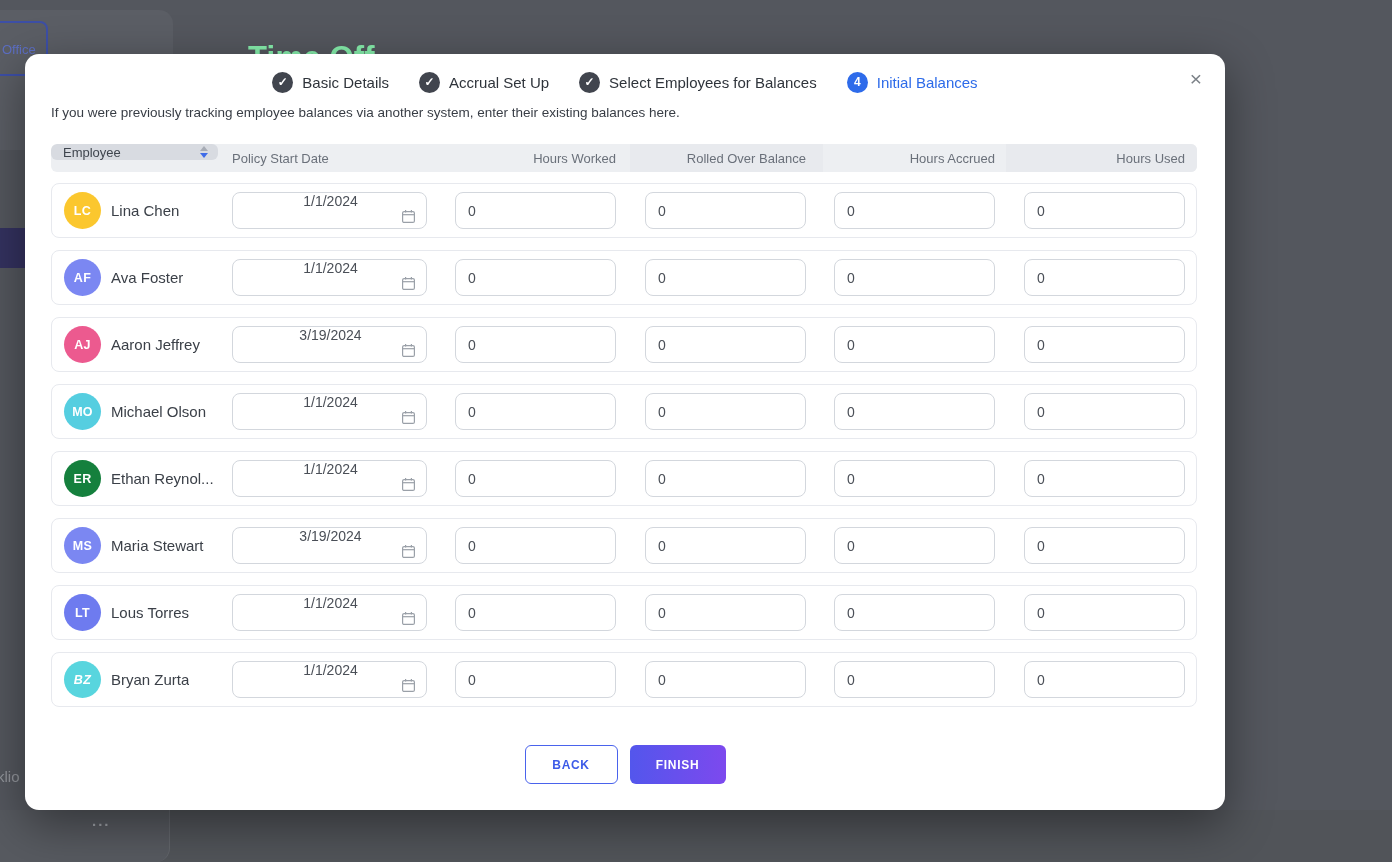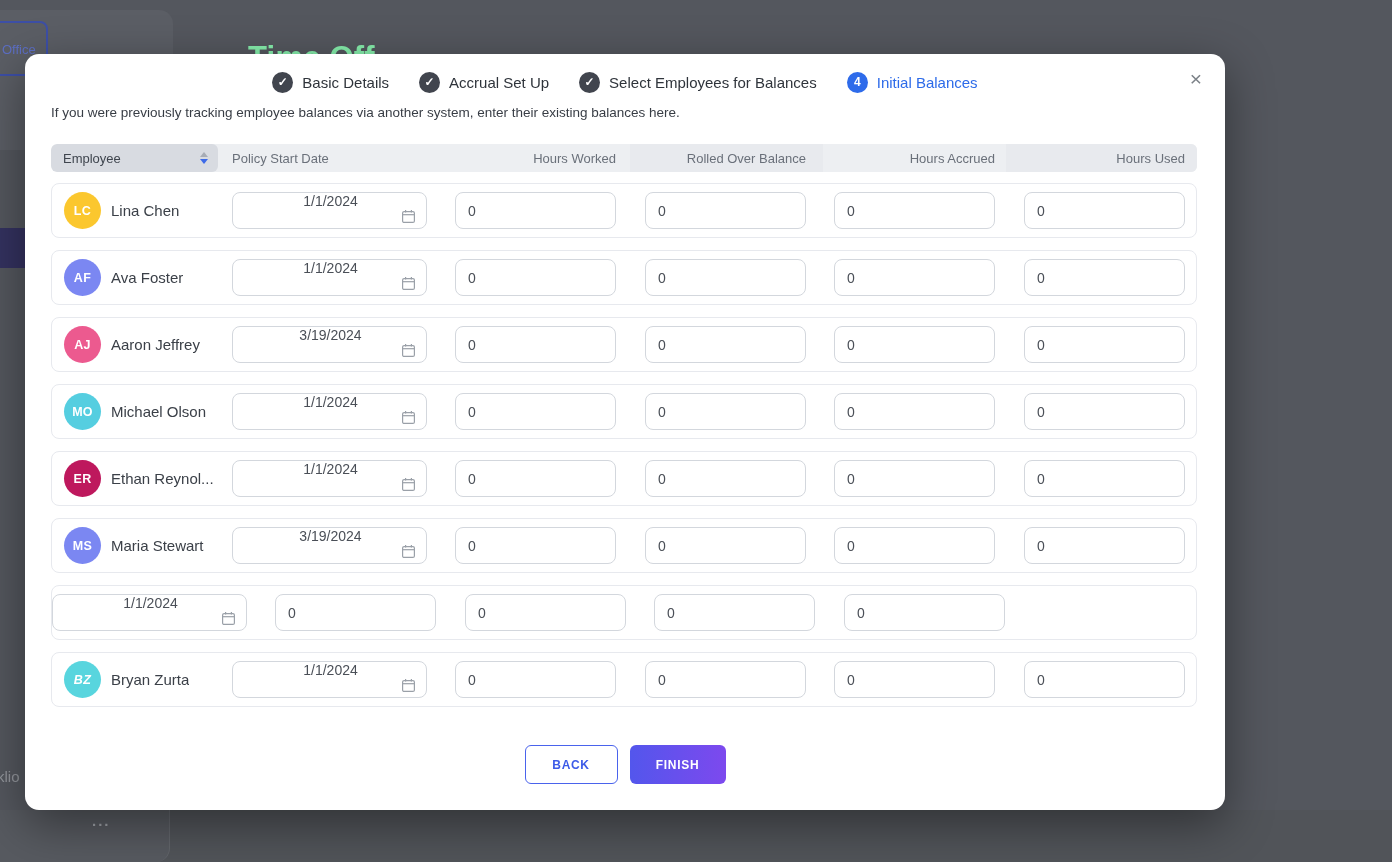--- a/index.html
+++ b/index.html
@@ -29,21 +29,21 @@
 
   .desc { position:absolute; top:51px; left:26px; font-size:13.5px; color:#383D45; }
 
   
   .thead { position:absolute; top:90px; left:26px; width:1146px; height:28px; background:#EDEFF2; border-radius:6px; overflow:hidden; }
   .band { position:absolute; top:0; bottom:0; background:#E8EAEE; }
   .band-b { left:579px; width:193px; }
   .band-d { left:955px; width:191px; }
   .head-cells { position:relative; display:flex; align-items:center; height:100%; font-size:13px; color:#6A707A; }
   .hc-emp { width:181px; height:28px; }
-  .emp-pill { width:167px; height:28px; background:#D8DBE1; border-radius:6px; display:flex; align-items:center; padding:0 10px 0 12px; color:#3F454E; cursor:pointer; }
+  .emp-pill { width:167px; height:16px; background:#D8DBE1; border-radius:6px; display:flex; align-items:center; padding:0 10px 0 12px; color:#3F454E; cursor:pointer; }
   .sort { margin-left:auto; display:flex; flex-direction:column; align-items:center; gap:2px; }
   .chev { width:0; height:0; border-left:4px solid transparent; border-right:4px solid transparent; }
   .chev-up { border-bottom:5px solid #A7ACB5; }
   .chev-down { border-top:5px solid #3E6BE8; }
   .hc-date { width:195px; }
   .hc-n { width:161px; text-align:right; }
   .m28 { margin-left:28px; } .m29 { margin-left:29px; }
 
   
   .rows { position:absolute; top:129px; left:26px; width:1146px; }
@@ -204,21 +204,21 @@
       </span>
     </div>
     <input class="num-input m28" value="0" style="">
     <input class="num-input m29" value="0" style="">
     <input class="num-input m28" value="0" style="">
     <input class="num-input m29" value="0" style="">
   </div>
 
   <div class="row">
     <div class="cell-emp">
-      <div class="avatar" style="background: #be185d;">ER</div>
+      <div class="avatar" style="background: #15803d;">ER</div>
       <div class="name">Ethan Reynol...</div>
     </div>
     <div class="date-field">
       <span>1/1/2024</span>
       <span class="cal">
         <svg width="15" height="15" viewBox="0 0 15 15">
           <rect x="1.6" y="2.6" width="11.8" height="10.8" rx="1.5" fill="none" stroke="#9AA0A8" stroke-width="1.2"></rect>
           <line x1="1.6" y1="5.7" x2="13.4" y2="5.7" stroke="#9AA0A8" stroke-width="1.2"></line>
           <line x1="4.6" y1="1" x2="4.6" y2="3.6" stroke="#9AA0A8" stroke-width="1.2"></line>
           <line x1="10.4" y1="1" x2="10.4" y2="3.6" stroke="#9AA0A8" stroke-width="1.2"></line>
@@ -247,20 +247,24 @@
         </svg>
       </span>
     </div>
     <input class="num-input m28" value="0" style="">
     <input class="num-input m29" value="0" style="">
     <input class="num-input m28" value="0" style="">
     <input class="num-input m29" value="0" style="">
   </div>
 
   <div class="row">
+    <div class="cell-emp">
+      <div class="avatar" style="background: rgb(110, 123, 239);">LT</div>
+      <div class="name">Lous Torres</div>
+    </div>
     <div class="date-field">
       <span>1/1/2024</span>
       <span class="cal">
         <svg width="15" height="15" viewBox="0 0 15 15">
           <rect x="1.6" y="2.6" width="11.8" height="10.8" rx="1.5" fill="none" stroke="#9AA0A8" stroke-width="1.2"></rect>
           <line x1="1.6" y1="5.7" x2="13.4" y2="5.7" stroke="#9AA0A8" stroke-width="1.2"></line>
           <line x1="4.6" y1="1" x2="4.6" y2="3.6" stroke="#9AA0A8" stroke-width="1.2"></line>
           <line x1="10.4" y1="1" x2="10.4" y2="3.6" stroke="#9AA0A8" stroke-width="1.2"></line>
         </svg>
       </span>

